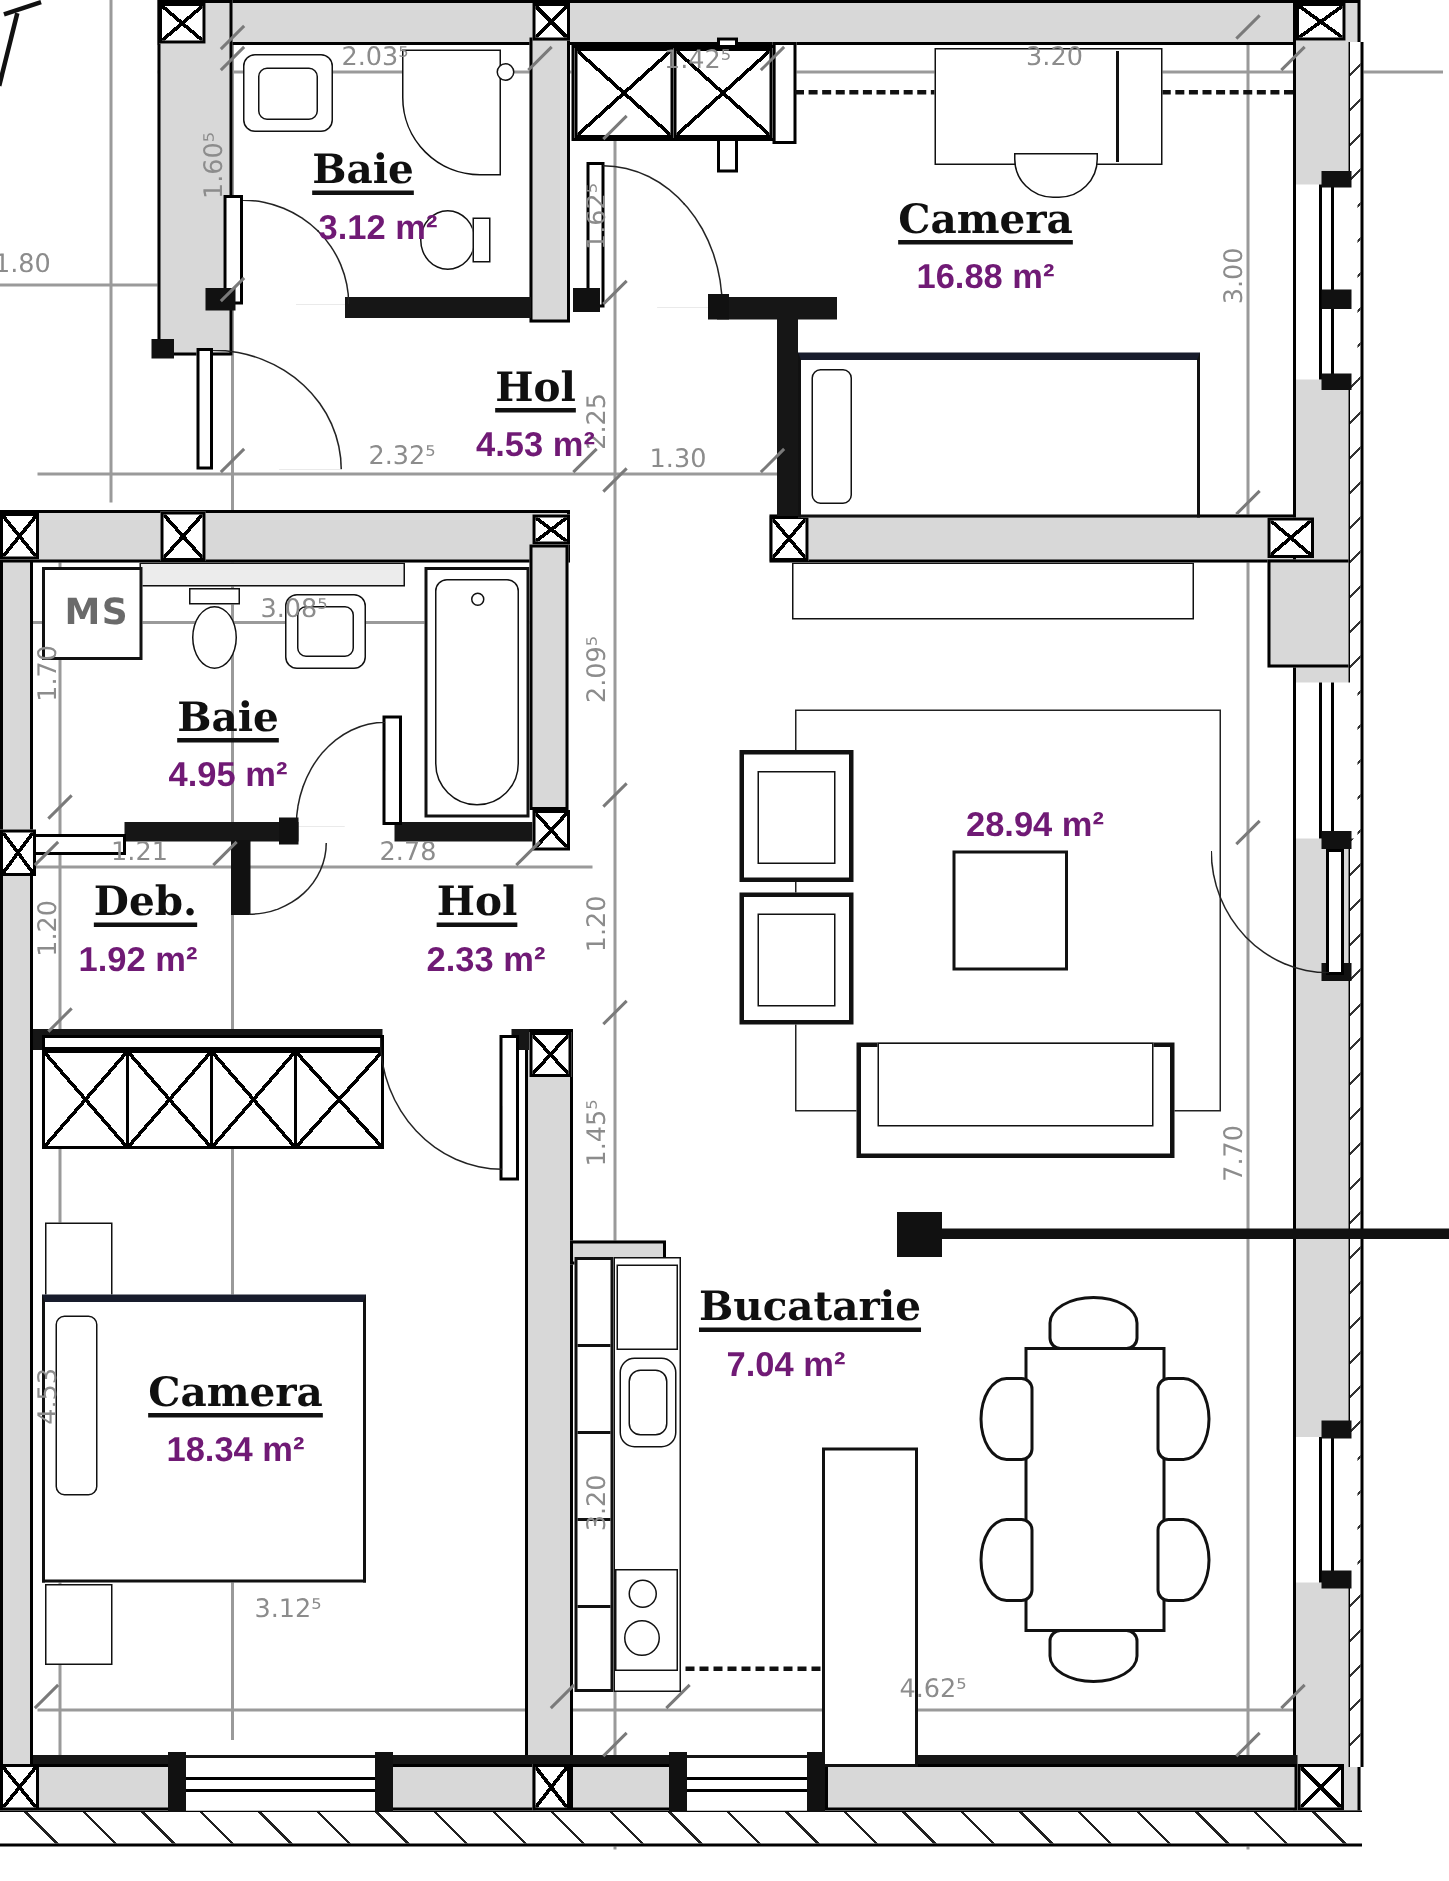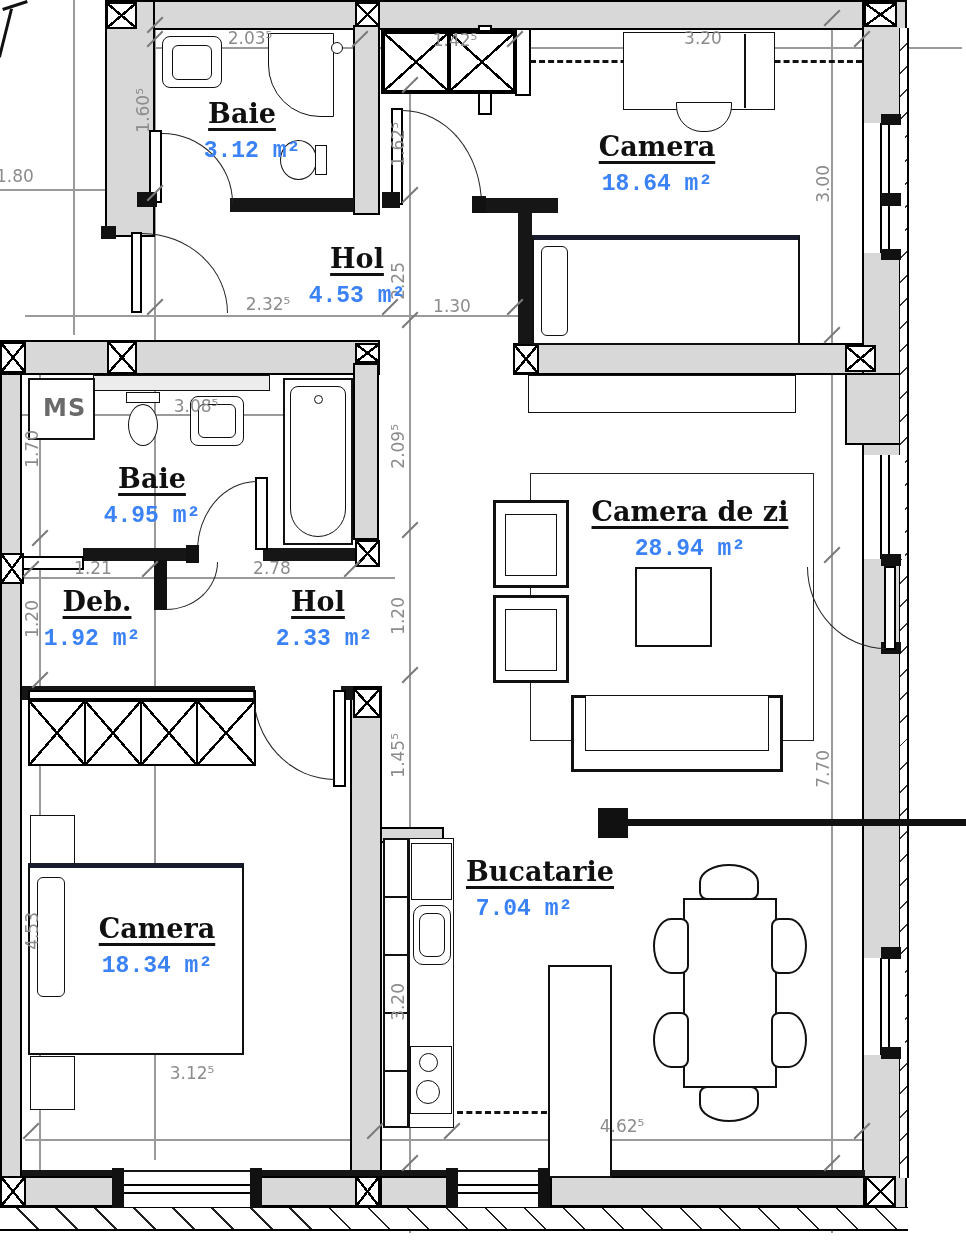--- a/index.html
+++ b/index.html
@@ -16,21 +16,21 @@
   .furn{background:#fff;border:2.4px solid #111;}
   .furnthin{background:#fff;border:1.6px solid #111;}
   .dimline{background:#9a9a9a;}
   .tick{width:22px;height:2px;background:#7a7a7a;transform:rotate(-45deg);}
   .dimtext{color:#8c8c8c;font-size:17px;white-space:nowrap;}
   .dimtext.c{transform:translateX(-50%);}
   .dimtext.v{writing-mode:vertical-rl;transform:rotate(180deg);}
   .room-name{font-family:"DejaVu Serif",serif;font-weight:bold;font-size:27px;color:#101010;
       text-decoration:underline;text-decoration-thickness:3px;text-underline-offset:5px;
       white-space:nowrap;transform:translateX(-50%);}
-  .room-area{font-family:Liberation Mono, monospace;font-weight:bold;font-size:23px;color:#3b82f6;
+  .room-area{font-family:Liberation Sans, sans-serif;font-weight:bold;font-size:23px;color:#701a75;
       white-space:nowrap;transform:translateX(-50%);}
   .arc{border:1.7px solid #222;background:transparent;}
   .arc.ne{border-left:none;border-bottom:none;border-radius:0 100% 0 0;}
   .arc.nw{border-right:none;border-bottom:none;border-radius:100% 0 0 0;}
   .arc.se{border-left:none;border-top:none;border-radius:0 0 100% 0;}
   .arc.sw{border-right:none;border-top:none;border-radius:0 0 0 100%;}
   .leaf{background:#fff;border:2px solid #000;}
   .cap{background:#111;}
   .winv{background:linear-gradient(to right,transparent calc(50% - 5px),#000 calc(50% - 5px) calc(50% - 3px),transparent calc(50% - 3px) calc(50% + 3px),#000 calc(50% + 3px) calc(50% + 5px),transparent calc(50% + 5px)),#fff;}
   .winh{background:linear-gradient(to bottom,transparent calc(50% - 5px),#000 calc(50% - 5px) calc(50% - 3px),transparent calc(50% - 3px) calc(50% + 3px),#000 calc(50% + 3px) calc(50% + 5px),transparent calc(50% + 5px)),#fff;}
@@ -236,21 +236,21 @@
   <div class="tick" style="left:144px;top:24px"></div>
   <div class="tick" style="left:144px;top:192px"></div>
   <div class="tick" style="left:821px;top:17px"></div>
   <div class="tick" style="left:821px;top:334px"></div>
   <div class="tick" style="left:821px;top:554px"></div>
   <div class="tick" style="left:821px;top:1162px"></div>
   <div class="tick" style="left:29px;top:537px"></div>
   <div class="tick" style="left:29px;top:679px"></div>
 
   <div class="dimtext c" style="left:250px;top:28px">2.03⁵</div>
-  <div class="dimtext c" style="left:455px;top:30px">1.42⁵</div>
+  <div class="dimtext c" style="left:465px;top:30px">1.42⁵</div>
   <div class="dimtext c" style="left:703px;top:28px">3.20</div>
   <div class="dimtext" style="left:-4px;top:166px">1.80</div>
   <div class="dimtext c" style="left:268px;top:294px">2.32⁵</div>
   <div class="dimtext c" style="left:452px;top:296px">1.30</div>
   <div class="dimtext c" style="left:196px;top:396px">3.08⁵</div>
   <div class="dimtext c" style="left:93px;top:558px">1.21</div>
   <div class="dimtext c" style="left:272px;top:558px">2.78</div>
   <div class="dimtext c" style="left:192px;top:1063px">3.12⁵</div>
   <div class="dimtext c" style="left:622px;top:1116px">4.62⁵</div>
   <div class="dimtext v" style="left:133px;top:88px">1.60⁵</div>
@@ -262,29 +262,28 @@
   <div class="dimtext v" style="left:388px;top:424px">2.09⁵</div>
   <div class="dimtext v" style="left:388px;top:597px">1.20</div>
   <div class="dimtext v" style="left:388px;top:733px">1.45⁵</div>
   <div class="dimtext v" style="left:388px;top:983px">3.20</div>
   <div class="dimtext v" style="left:813px;top:165px">3.00</div>
   <div class="dimtext v" style="left:813px;top:750px">7.70</div>
 
   <div class="room-name" style="left:242px;top:98px">Baie</div>
   <div class="room-area" style="left:252px;top:138px">3.12 m²</div>
   <div class="room-name" style="left:657px;top:131px">Camera</div>
-  <div class="room-area" style="left:657px;top:171px">18.64 m²</div>
+  <div class="room-area" style="left:657px;top:171px">16.88 m²</div>
   <div class="room-name" style="left:357px;top:243px">Hol</div>
   <div class="room-area" style="left:357px;top:283px">4.53 m²</div>
   <div class="room-name" style="left:152px;top:463px">Baie</div>
   <div class="room-area" style="left:152px;top:503px">4.95 m²</div>
   <div class="room-name" style="left:97px;top:586px">Deb.</div>
   <div class="room-area" style="left:92px;top:626px">1.92 m²</div>
   <div class="room-name" style="left:318px;top:586px">Hol</div>
   <div class="room-area" style="left:324px;top:626px">2.33 m²</div>
-  <div class="room-name" style="left:690px;top:496px">Camera de zi</div>
   <div class="room-area" style="left:690px;top:536px">28.94 m²</div>
   <div class="room-name" style="left:157px;top:913px">Camera</div>
   <div class="room-area" style="left:157px;top:953px">18.34 m²</div>
   <div class="room-name" style="left:540px;top:856px">Bucatarie</div>
   <div class="room-area" style="left:524px;top:896px">7.04 m²</div>
 
 </div>
 
 </body></html>

